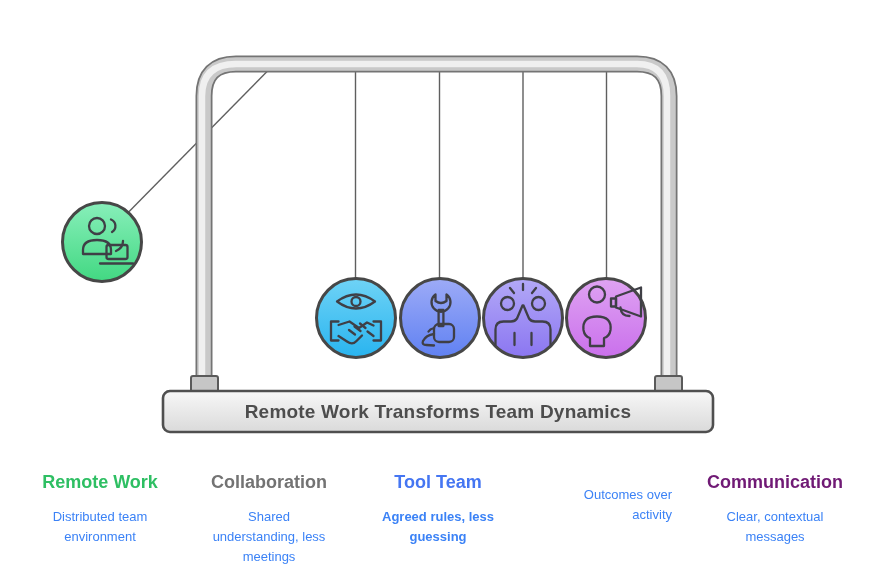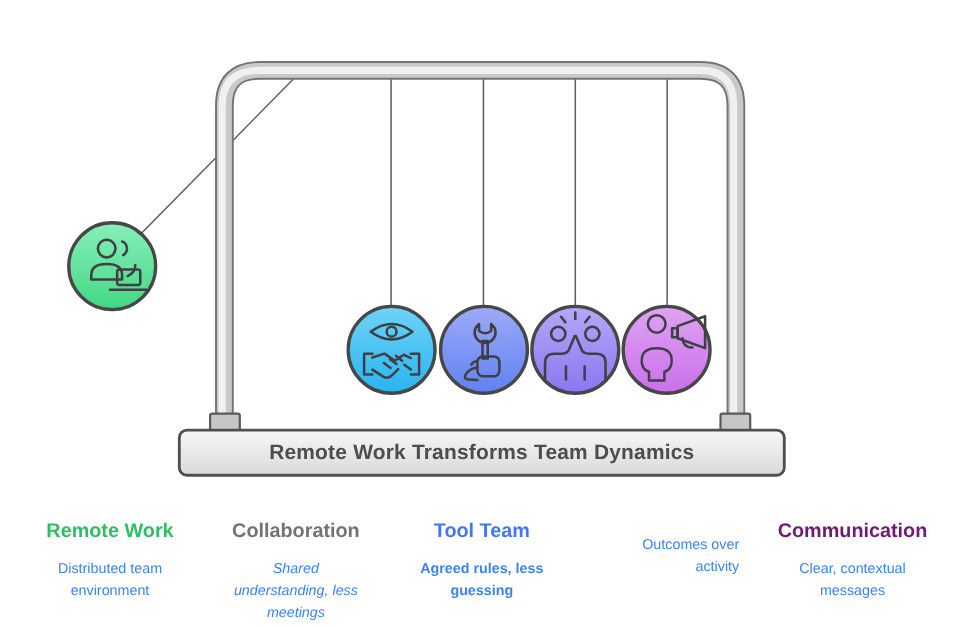--- a/index.html
+++ b/index.html
@@ -12,21 +12,21 @@
     position:absolute;left:163px;top:391px;width:550px;height:41px;
     display:flex;align-items:center;justify-content:center;
     font-size:19px;font-weight:bold;color:#4d4d4d;letter-spacing:.2px;
   }
   .legend-item{position:absolute;top:472px;text-align:center;}
   .legend-item h3{margin:0;font-size:18px;font-weight:bold;line-height:1.2;}
   .legend-item p{
     margin:13px auto 0;font-size:13px;line-height:1.55;color:#3b82f6;
   }
   .li-1{left:15px;width:170px;}   .li-1 p{max-width:130px;}
-  .li-2{left:194px;width:150px;}  .li-2 p{max-width:118px;font-style:italic;}
+  .li-2{left:194px;width:150px;}  .li-2 p{max-width:118px;}
   .li-3{left:353px;width:170px;}  .li-3 p{max-width:130px;font-weight:bold;}
   .li-4{left:532px;width:150px;}  .li-4 p{max-width:130px;text-align:right;}
   .li-5{left:690px;width:170px;}  .li-5 p{max-width:132px;}
   .icon-stroke{stroke:#3f3f46;stroke-width:2.3;fill:none;stroke-linecap:round;stroke-linejoin:round;}
 </style>
 </head>
 <body>
 
 <div class="canvas">
 

